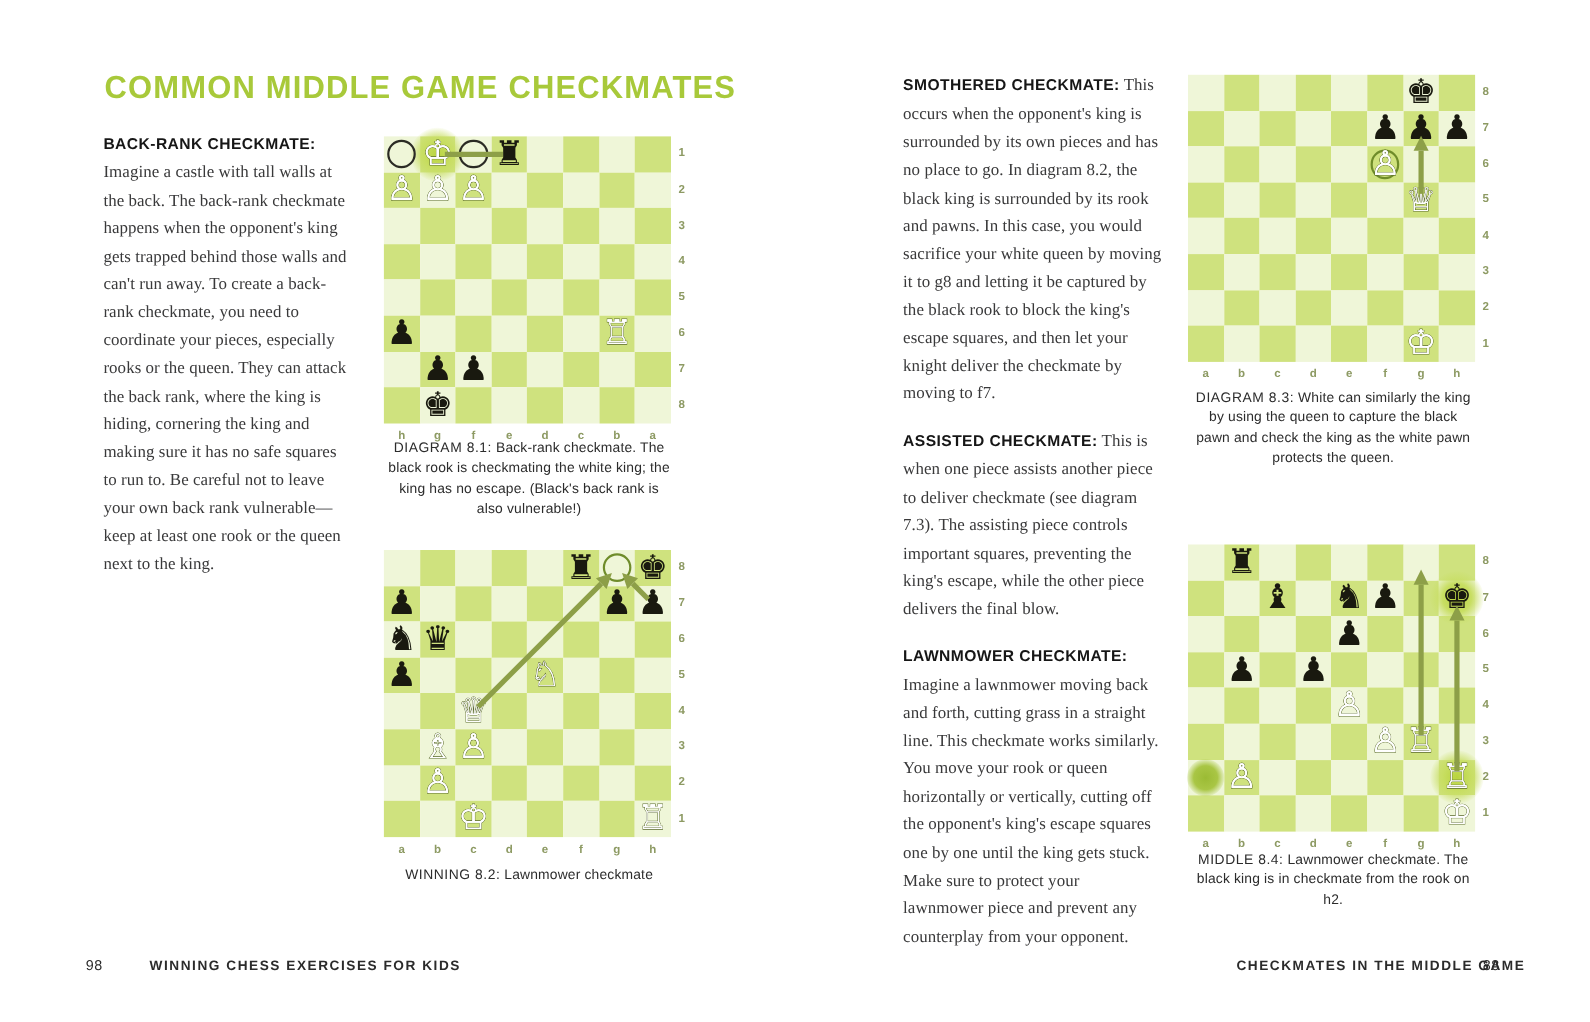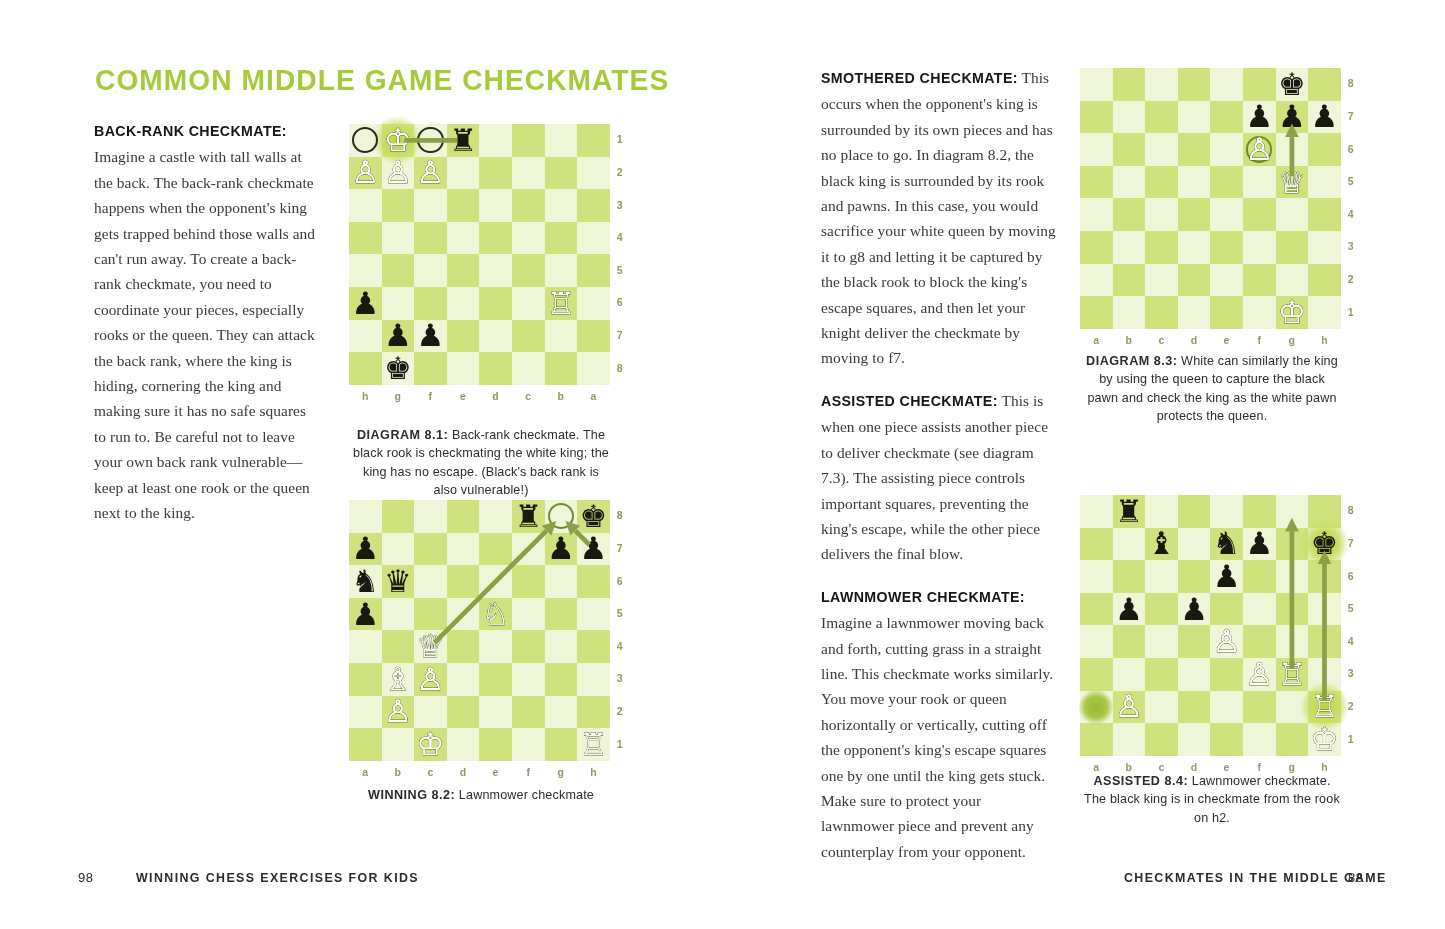--- a/index.html
+++ b/index.html
@@ -103,21 +103,21 @@
   .caption{
     position:absolute;
     font-family:"Liberation Sans", sans-serif;
     font-size:12.6px;
     line-height:18.4px;
     color:#2c2c2c;
     text-align:center;
     letter-spacing:.15px;
   }
   .caption b{
-    font-weight:bold;
+    font-weight:normal;
     letter-spacing:.5px;
   }
 
   
   .folio{
     position:absolute;bottom:44px;
     font-family:"Liberation Sans", sans-serif;
     font-size:13px;
     letter-spacing:.4px;
     color:#2b2b2b;
@@ -264,21 +264,21 @@
       <div class="coord" style="left: 228.2px; top: 265.8px; width: 32.6px;">a</div>
       <div class="coord rank" style="left: 267.8px; top: 9.3px; width: 14px;">1</div>
       <div class="coord rank" style="left: 267.8px; top: 41.9px; width: 14px;">2</div>
       <div class="coord rank" style="left: 267.8px; top: 74.5px; width: 14px;">3</div>
       <div class="coord rank" style="left: 267.8px; top: 107.1px; width: 14px;">4</div>
       <div class="coord rank" style="left: 267.8px; top: 139.7px; width: 14px;">5</div>
       <div class="coord rank" style="left: 267.8px; top: 172.3px; width: 14px;">6</div>
       <div class="coord rank" style="left: 267.8px; top: 204.9px; width: 14px;">7</div>
       <div class="coord rank" style="left: 267.8px; top: 237.5px; width: 14px;">8</div>
     </div>
-  <div class="caption" id="cap-81" style="left: 351px; top: 398px; width: 260px; margin-top: 28px;">
+  <div class="caption" id="cap-81" style="left: 351px; top: 398px; width: 260px;">
     <b>DIAGRAM 8.1:</b><span> Back-rank checkmate. The black rook is checkmating the white king; the king has no escape. (Black's back rank is also vulnerable!)</span>
   </div>
 
   <div class="board-wrap" id="board-82" style="left: 349px; top: 500px; width: 260.8px; height: 278.8px;">
       <div class="board" style="width: 260.8px; height: 260.8px;">
         <div class="sq" style="left: 0px; top: 0px; width: 32.6px; height: 32.6px; background: rgb(239, 246, 216);"></div>
         <div class="sq" style="left: 32.6px; top: 0px; width: 32.6px; height: 32.6px; background: rgb(207, 226, 126);"></div>
         <div class="sq" style="left: 65.2px; top: 0px; width: 32.6px; height: 32.6px; background: rgb(239, 246, 216);"></div>
         <div class="sq" style="left: 97.8px; top: 0px; width: 32.6px; height: 32.6px; background: rgb(207, 226, 126);"></div>
         <div class="sq" style="left: 130.4px; top: 0px; width: 32.6px; height: 32.6px; background: rgb(239, 246, 216);"></div>
@@ -673,19 +673,19 @@
       <div class="coord rank" style="left: 267.8px; top: 9.3px; width: 14px;">8</div>
       <div class="coord rank" style="left: 267.8px; top: 41.9px; width: 14px;">7</div>
       <div class="coord rank" style="left: 267.8px; top: 74.5px; width: 14px;">6</div>
       <div class="coord rank" style="left: 267.8px; top: 107.1px; width: 14px;">5</div>
       <div class="coord rank" style="left: 267.8px; top: 139.7px; width: 14px;">4</div>
       <div class="coord rank" style="left: 267.8px; top: 172.3px; width: 14px;">3</div>
       <div class="coord rank" style="left: 267.8px; top: 204.9px; width: 14px;">2</div>
       <div class="coord rank" style="left: 267.8px; top: 237.5px; width: 14px;">1</div>
     </div>
   <div class="caption" id="cap-84" style="left: 1082px; top: 772px; width: 260px;">
-    <b>ASSISTED 8.4:</b><span> Lawnmower checkmate. The black king is in checkmate from the rook on h2.</span>
+    <b>MIDDLE 8.4:</b><span> Lawnmower checkmate. The black king is in checkmate from the rook on h2.</span>
   </div>
 
   <div class="running" style="left:1124px;">CHECKMATES IN THE MIDDLE GAME</div>
   <div class="folio" style="left:1348px;">88</div>
 
 </div>
 
 </body></html>

